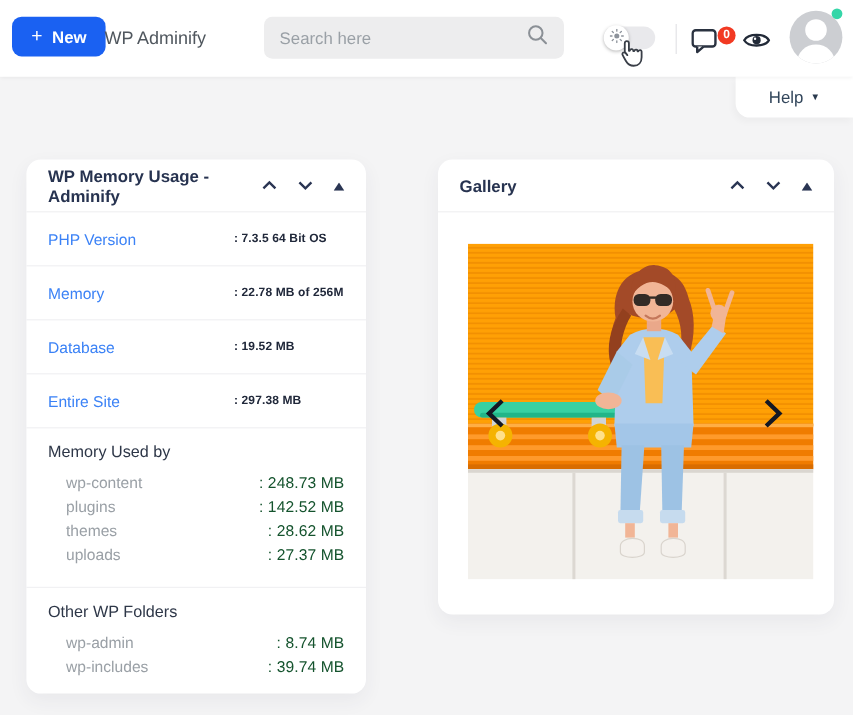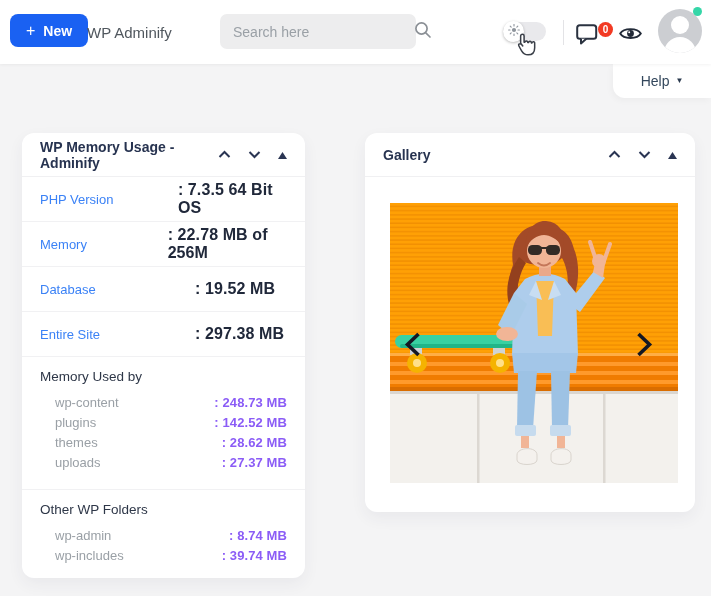--- a/index.html
+++ b/index.html
@@ -13,21 +13,21 @@
   
   .topbar { position:absolute; left:0; top:0; width:711px; height:64px; background:#fff;
             box-shadow:0 1px 3px rgba(0,0,0,0.05); z-index:2; }
   .btn-new { position:absolute; left:10px; top:14px; height:33px; padding:0 16px;
              background:#1a61f2; border:none; border-radius:8px; color:#fff;
              font-family:inherit; font-size:14px; font-weight:bold; display:flex;
              align-items:center; gap:8px; cursor:pointer; }
   .btn-new .plus { font-size:16px; font-weight:normal; line-height:1; }
   .brand { position:absolute; left:87px; top:0; height:64px; display:flex; align-items:center;
            font-size:15px; color:#50575e; font-weight:500; }
-  .search { position:absolute; left:220px; top:14px; width:196px; height:35px;
+  .search { position:absolute; left:220px; top:14px; width:250px; height:35px;
             background:#ededee; border-radius:7px; display:flex; align-items:center;
             padding:0 13px; }
   .search input { flex:1; background:transparent; border:none; outline:none;
                   font-family:inherit; font-size:14px; color:#3c434a; }
   .search input::placeholder { color:#9aa0a6; }
   .icon-btn { background:none; border:none; padding:0; cursor:pointer; display:block; }
   .toggle { position:absolute; left:503px; top:22px; width:43px; height:19px;
             background:#e9e9ec; border-radius:10px; cursor:pointer; border:none; }
   .knob { position:absolute; left:0px; top:-1px; width:21px; height:21px; background:#fff;
           border-radius:50%; box-shadow:0 1px 3px rgba(0,0,0,0.28); display:flex;
@@ -58,28 +58,28 @@
   .card-memory  { left:22px;  top:133px; width:283px; height:445px; }
   .card-gallery { left:365px; top:133px; width:330px; height:379px; }
   .card-head { height:44px; display:flex; align-items:center; padding:0 18px;
                border-bottom:1px solid #f0f0f2; }
   .card-title { flex:1; font-size:14px; font-weight:bold; color:#273350; }
   .head-controls { display:flex; align-items:center; gap:17px; }
   
   .mu-row { height:45px; display:flex; align-items:center; padding:0 18px;
             border-bottom:1px solid #f1f1f3; }
   .mu-label { width:155px; font-size:13px; color:#3b82f6; }
-  .mu-value { font-size:16px; font-weight:bold; color:#20283a; letter-spacing:0.1px; }
+  .mu-value { font-size:10px; font-weight:bold; color:#20283a; letter-spacing:0.1px; }
   .mu-section { padding:12px 18px 0; border-bottom:1px solid #f1f1f3; }
   .mu-section.sec1 { height:133px; }
   .mu-section.sec2 { height:88px; border-bottom:none; }
   .sec-title { font-size:13.5px; color:#2e3748; margin-bottom:8px; }
   .sub-row { display:flex; align-items:center; height:20px; padding-left:15px;justify-content:space-between; }
   .sub-label { width:140px; font-size:13px; color:#9aa0a6; }
-  .sub-value { font-size:13px; font-weight:bold; color:#8b5cf6; letter-spacing:0.1px; }
+  .sub-value { font-size:13px; font-weight:normal; color:#14532d; letter-spacing:0.1px; }
   
   .photo { position:absolute; left:25px; top:70px; width:288px; height:280px; overflow:hidden; }
   .photo svg.scene { display:block; }
   .nav-arrow { position:absolute; top:128px; background:none; border:none; padding:0; cursor:pointer; }
   .nav-left  { left:13px; }
   .nav-right { right:24px; }
 </style>
 </head>
 <body>
 

